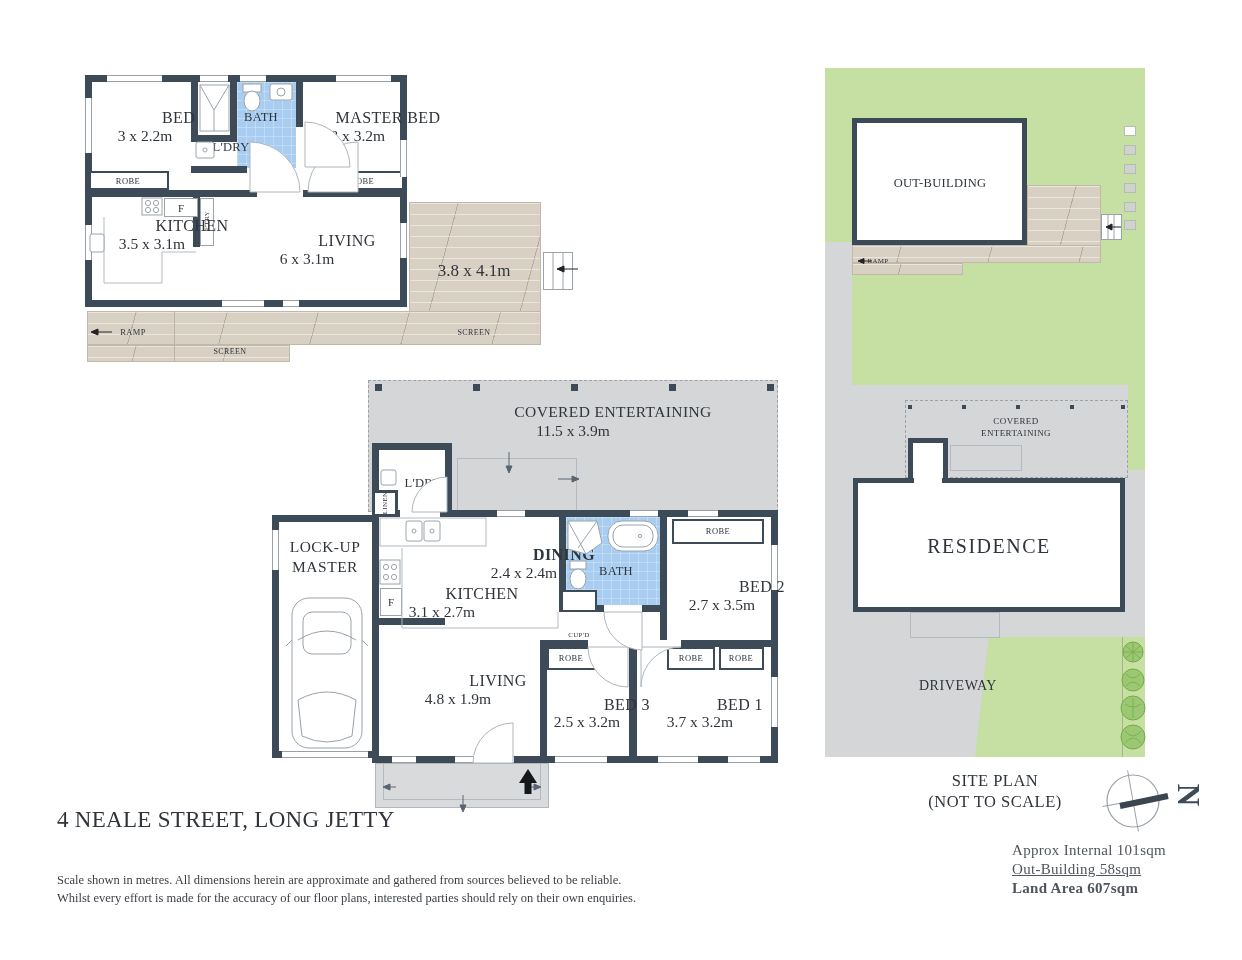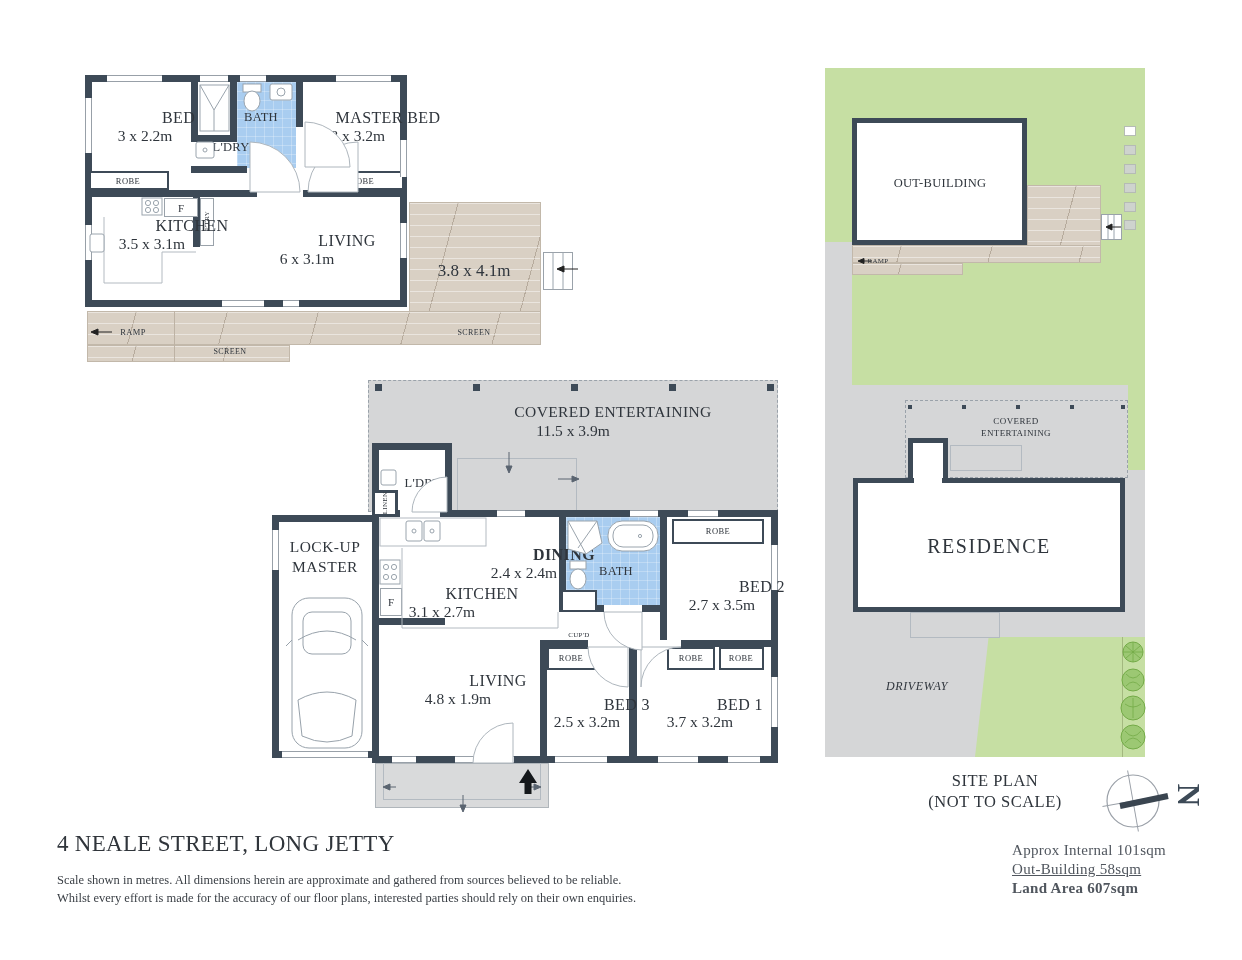--- a/index.html
+++ b/index.html
@@ -32,21 +32,21 @@
   .lbl{position:absolute;transform:translate(-50%,-50%);white-space:nowrap;text-align:center;color:#2f353c;}
   .room{font-size:16px;letter-spacing:.4px;margin-left:40px;}
   .dim{font-size:15.5px;}
   .med{font-size:12.5px;letter-spacing:.3px;}
   .small{font-size:8.5px;letter-spacing:.4px;}
   .tiny{font-size:7px;letter-spacing:.3px;}
   .rot{transform:translate(-50%,-50%) rotate(-90deg);}
   .big17{font-size:17px;}
   .gar{font-size:15.5px;letter-spacing:.5px;}
   
-  .addr{position:absolute;left:57px;top:831px;font-size:23px;letter-spacing:.3px;color:#30353b;}
+  .addr{position:absolute;left:57px;top:807px;font-size:23px;letter-spacing:.3px;color:#30353b;}
   .disc{position:absolute;left:57px;width:640px;font-size:12.5px;color:#3a3f45;}
   .sp-cap{position:absolute;transform:translateX(-50%);font-size:16.5px;letter-spacing:.5px;color:#2f353c;}
   .area-line{position:absolute;left:1012px;font-size:15px;color:#50565e;letter-spacing:.3px;}
   svg.overlay{position:absolute;left:0;top:0;pointer-events:none;}
 </style>
 </head>
 <body>
 
 <div id="canvas">
 
@@ -222,21 +222,21 @@
     <div class="shell5" style="left:853px;top:478px;width:272px;height:134px;"></div>
     <div class="gap" style="left:914px;top:478px;width:28px;height:6px;"></div>
     <div class="outline" style="left:950px;top:445px;width:72px;height:26px;"></div>
     <div class="outline" style="left:910px;top:612px;width:90px;height:26px;"></div>
 
     <div class="lbl med" style="left:940px;top:183px;">OUT-BUILDING</div>
     <div class="lbl tiny" style="left:878px;top:261px;">RAMP</div>
     <div class="lbl" style="left:1016px;top:421px;font-size:9px;letter-spacing:.4px;">COVERED</div>
     <div class="lbl" style="left:1016px;top:433px;font-size:9px;letter-spacing:.4px;">ENTERTAINING</div>
     <div class="lbl" style="left:989px;top:546px;font-size:20px;letter-spacing:1.5px;">RESIDENCE</div>
-    <div class="lbl" style="left:917px;top:686px;font-size:12px;letter-spacing:.6px;font-style:italic;">DRIVEWAY</div>
+    <div class="lbl" style="left:958px;top:686px;font-size:14px;letter-spacing:.6px;">DRIVEWAY</div>
   </div>
 
   <div class="addr">4 NEALE STREET, LONG JETTY</div>
   <div class="disc" style="top:891px;">Whilst every effort is made for the accuracy of our floor plans, interested parties should rely on their own enquiries.</div>
   <div class="disc" style="top:873px;">Scale shown in metres. All dimensions herein are approximate and gathered from sources believed to be  reliable.</div>
   <div class="sp-cap" style="left:995px;top:771px;">SITE PLAN</div>
   <div class="sp-cap" style="left:995px;top:792px;">(NOT TO SCALE)</div>
   <div class="area-line" style="top:842px;">Approx Internal 101sqm</div>
   <div class="area-line" style="top:861px;text-decoration:underline;">Out-Building 58sqm</div>
   <div class="area-line" style="top:880px;font-weight:bold;">Land Area 607sqm</div>

